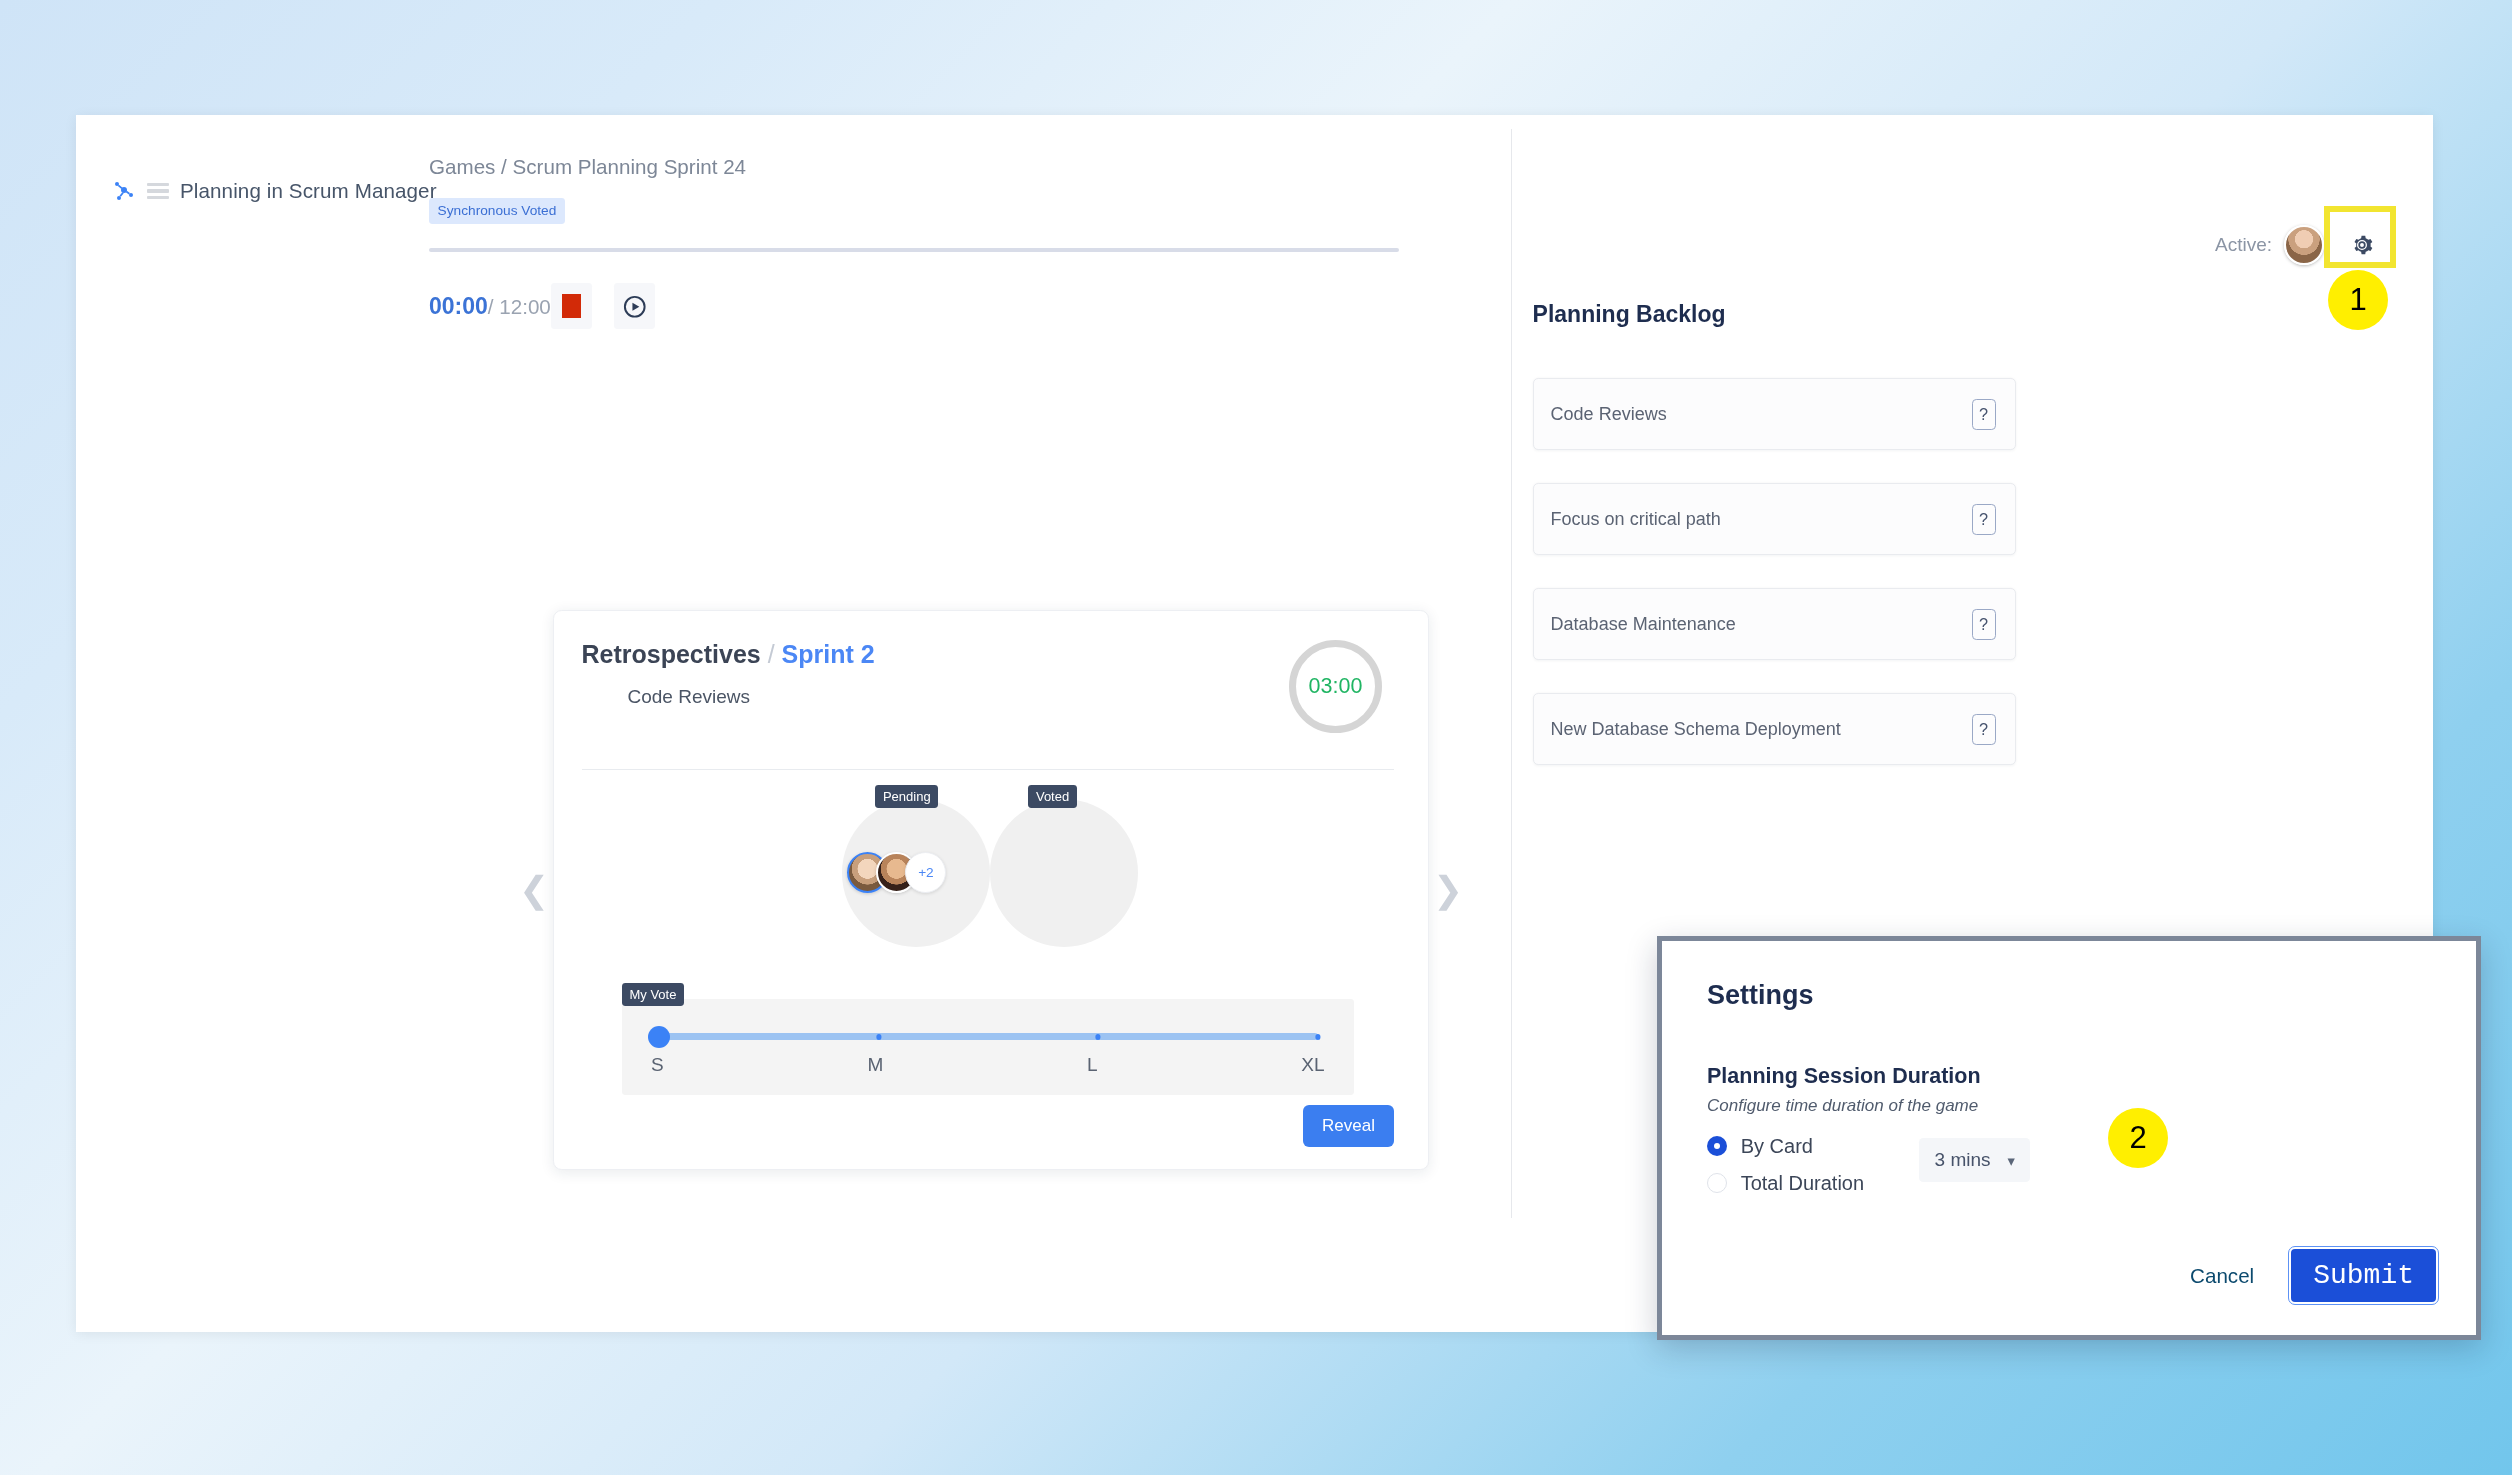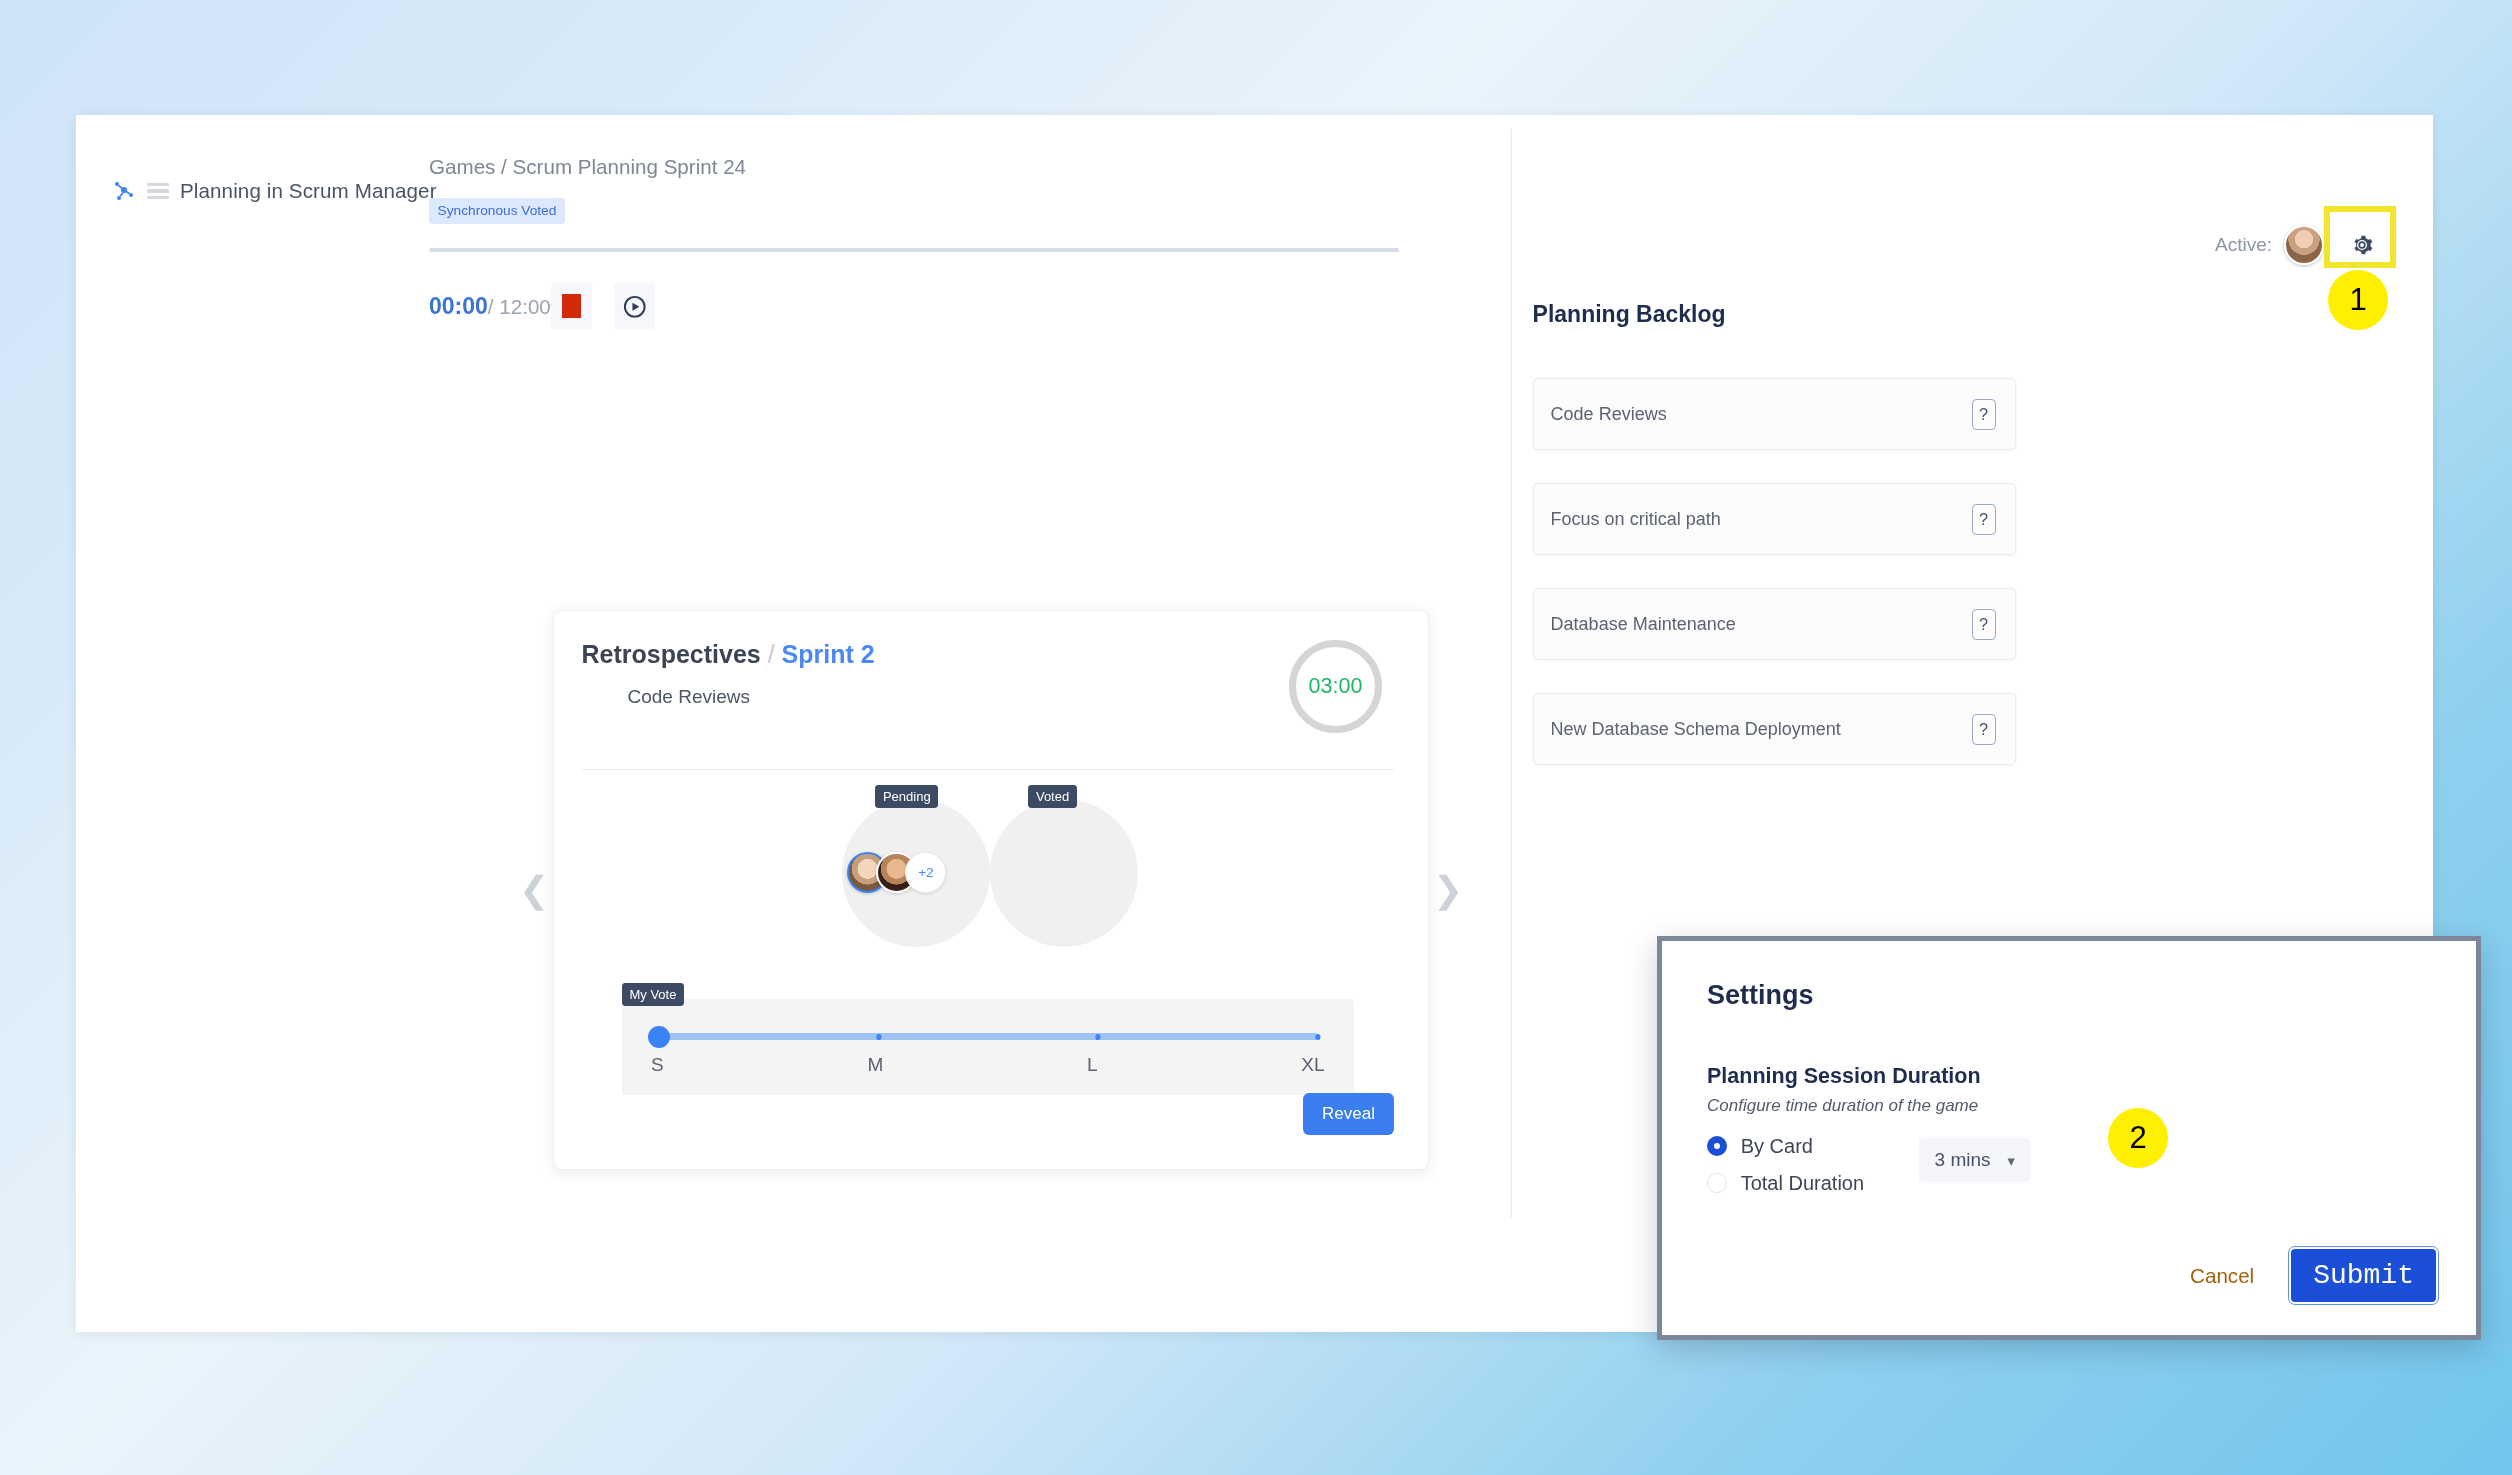--- a/index.html
+++ b/index.html
@@ -296,21 +296,21 @@
     margin-top: 13.7px;
     display:flex;
     justify-content: space-between;
     padding: 0 5.2px;
     font-size: 19px;
     color:#5a6372;
   }
   .reveal-row {
     position:absolute;
     right: 34px;
-    bottom: 34px;
+    bottom: 22px;
     margin-left: 28px;
   }
   .reveal-btn {
     background:#3b7ef0;
     color:#fff;
     border:none;
     border-radius: 6px;
     font-size: 17px;
     padding: 11px 19px;
     font-family:"Liberation Sans", sans-serif;
@@ -399,21 +399,21 @@
     position:absolute;
     right: 38px;
     bottom: 31px;
     display:flex;
     align-items:center;
     gap: 29px;
   }
   .cancel-btn {
     background:none; border:none;
     font-size: 20.6px;
-    color:#a16207;
+    color:#0c4a6e;
     font-family:"Liberation Sans", sans-serif;
     cursor:pointer;
   }
   .submit-btn {
     background:#1b4fd8;
     color:#ffffff;
     border: 2.6px solid #ffffff;
     outline: 1.7px solid #5d92f5;
     border-radius:6px;
     font-size: 28px;

